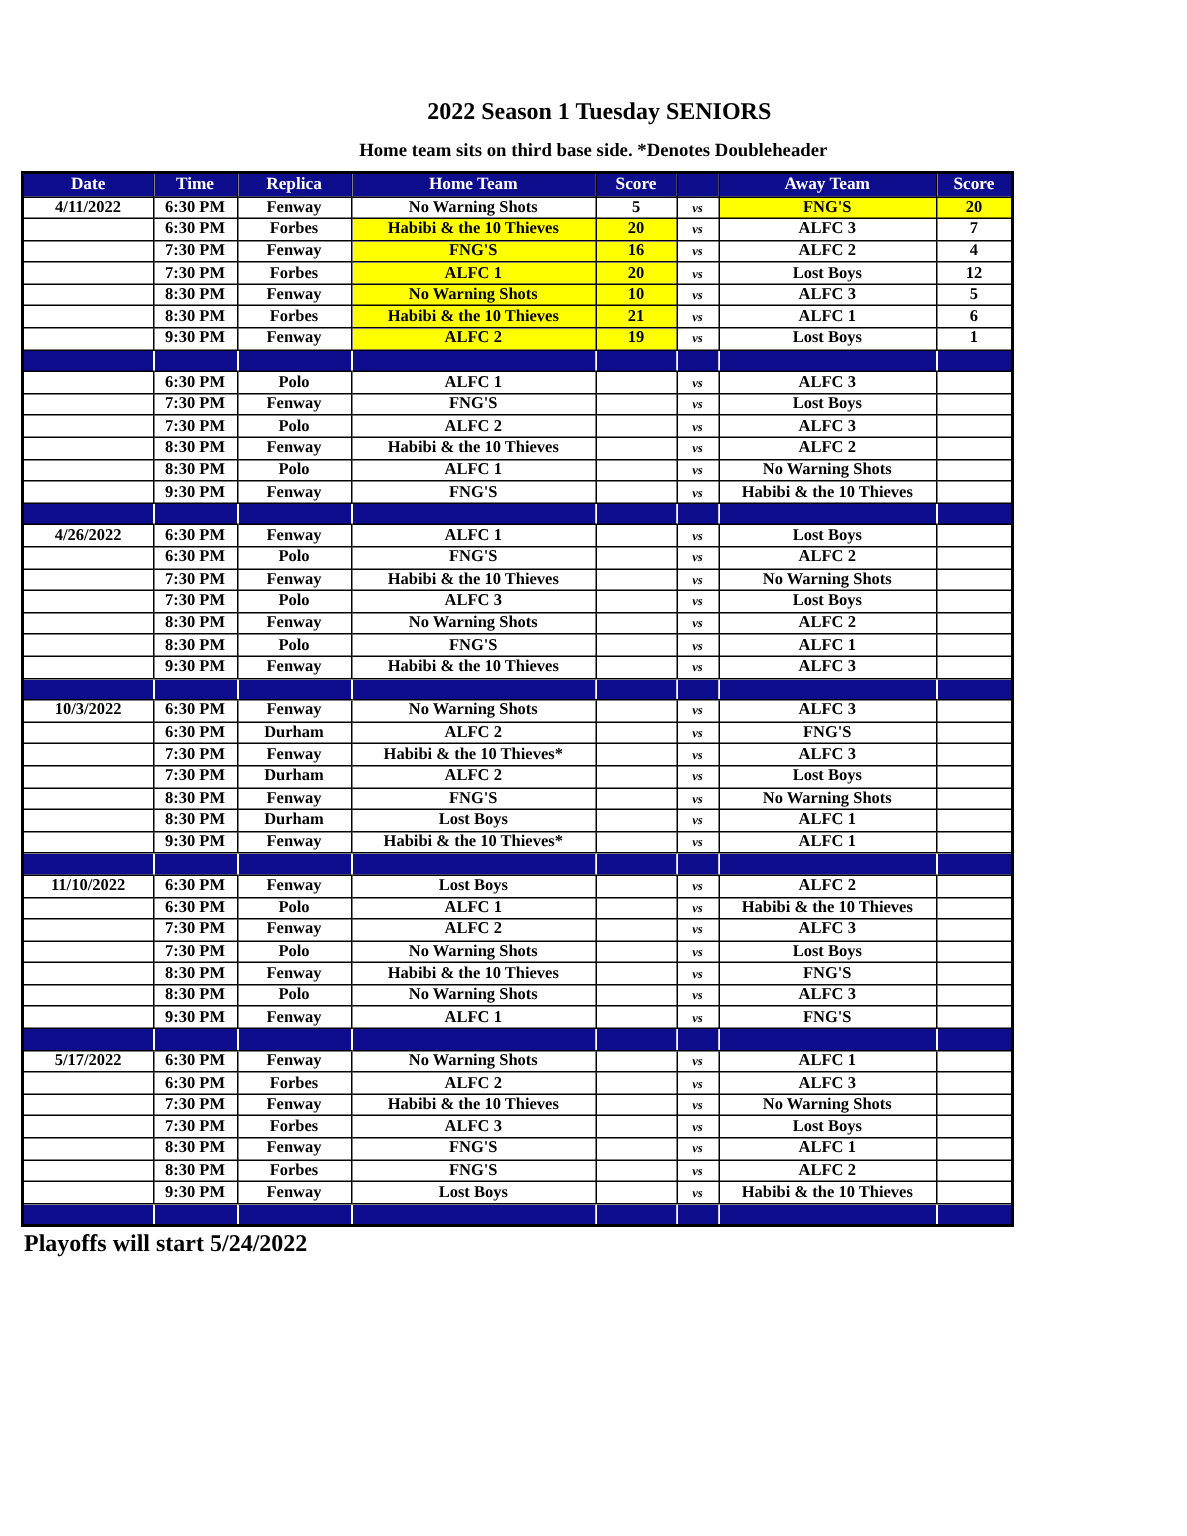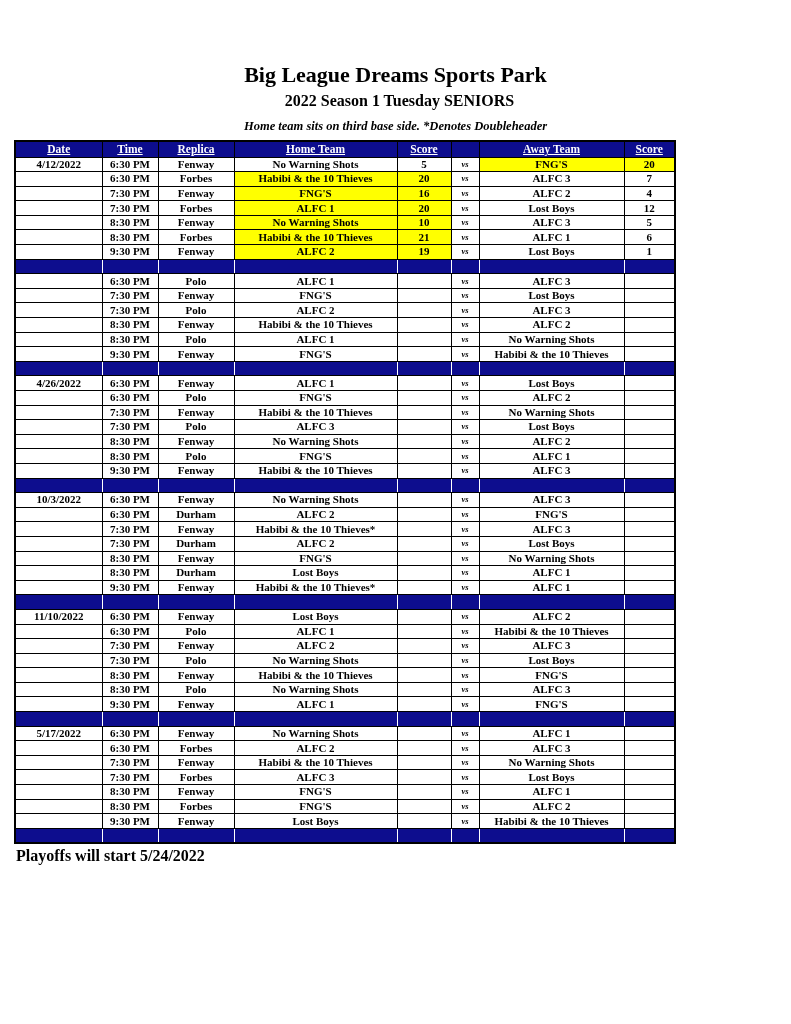--- a/index.html
+++ b/index.html
@@ -7,21 +7,21 @@
   body {
     width: 791px; height: 1024px;
     background: #ffffff;
     font-family: "Liberation Serif", "DejaVu Serif", serif;
     color: #000;
     overflow: hidden;
   }
   .page-header { text-align: center; padding-top: 62px; }
   .doc-title   { font-size: 22px; font-weight: bold; line-height: 26px; margin: 0; }
   .doc-subtitle{ font-size: 16px; font-weight: bold; line-height: 20px; margin: 3px 16px 0 0; padding-left: 24px; }
-  .doc-note    { font-size: 12.5px; font-weight: bold; font-style: italic; line-height: 15px; margin: 8px 0 0 0; }
+  .doc-note    { font-size: 12.5px; font-weight: bold; line-height: 15px; margin: 8px 0 0 0; }
 
   table.schedule {
     border-collapse: collapse;
     table-layout: fixed;
     width: 660px;
     margin: 6px 0 0 14px;
     border: 2px solid #000;
   }
   .schedule th, .schedule td {
     border: 1px solid #000;
@@ -33,21 +33,20 @@
     text-align: center;
     vertical-align: middle;
     white-space: nowrap;
     overflow: hidden;
   }
   .schedule thead th {
     background: var(--navy, #0d0d8e);
     color: #ffffff;
     font-size: 11.5px;
     height: 16px;
-    text-decoration: underline;
   }
   .schedule td.vs-cell { font-size: 8.5px; font-style: italic; text-align: center; }
   .schedule tr.sep-row td {
     background: var(--navy, #0d0d8e);
     border-left-color: #ffffff;
     border-right-color: #ffffff;
     border-top-color: #000;
     border-bottom-color: #000;
   }
   .schedule td.hl { background: var(--hl, #ffff00); }
@@ -55,21 +54,20 @@
     font-size: 16px;
     font-weight: bold;
     margin: 3px 0 0 16px;
   }
 </style>
 </head>
 <body>
 
 <div class="page">
   <div class="page-header">
-    <div class="doc-title">Big League Dreams Sports Park</div>
     <div class="doc-subtitle">2022 Season 1 Tuesday SENIORS</div>
     <div class="doc-note">Home team sits on third base side.  *Denotes Doubleheader</div>
   </div>
 
   <table class="schedule">
     <colgroup>
       <col style="width:87px">
         <col style="width:56px">
         <col style="width:76px">
         <col style="width:163px">
@@ -85,21 +83,21 @@
           <th>Replica</th>
           <th>Home Team</th>
           <th>Score</th>
           <th></th>
           <th>Away Team</th>
           <th>Score</th>
         </tr>
       </thead>
     <tbody>
         <tr>
-          <td>4/12/2022</td>
+          <td>4/11/2022</td>
           <td>6:30 PM</td>
           <td>Fenway</td>
           <td>No Warning Shots</td>
           <td>5</td>
           <td class="vs-cell">vs</td>
           <td class="hl">FNG'S</td>
           <td class="hl">20</td>
         </tr>
         <tr>
           <td></td>

